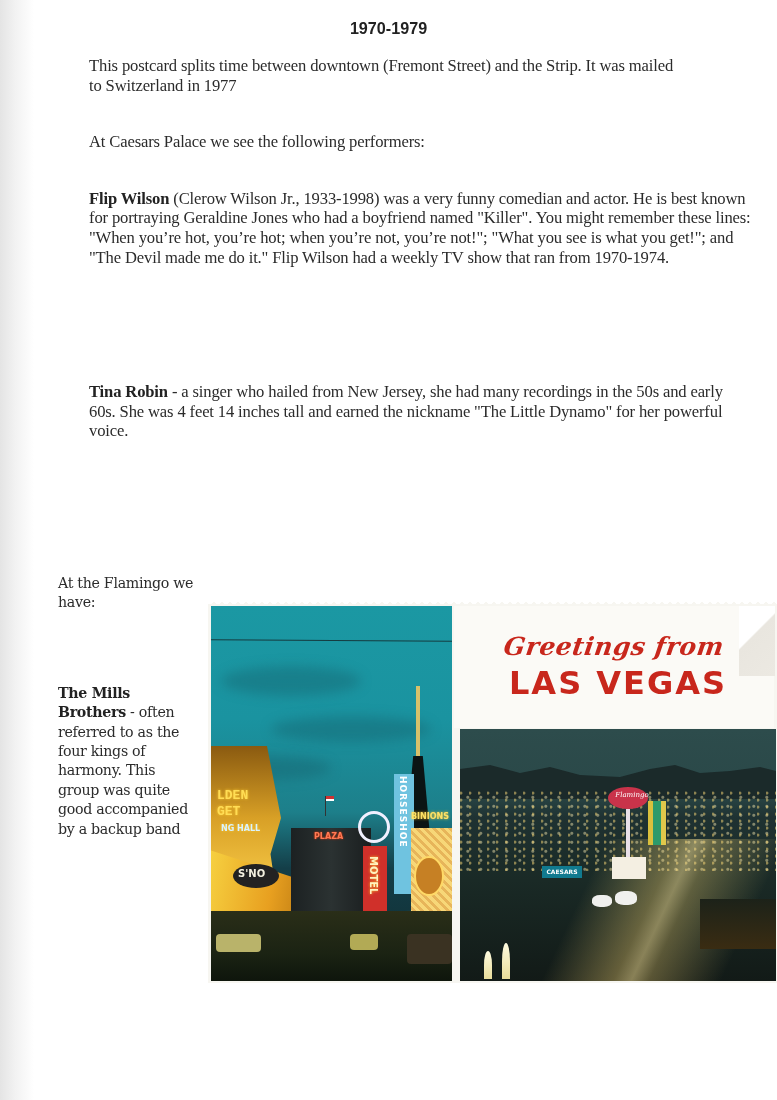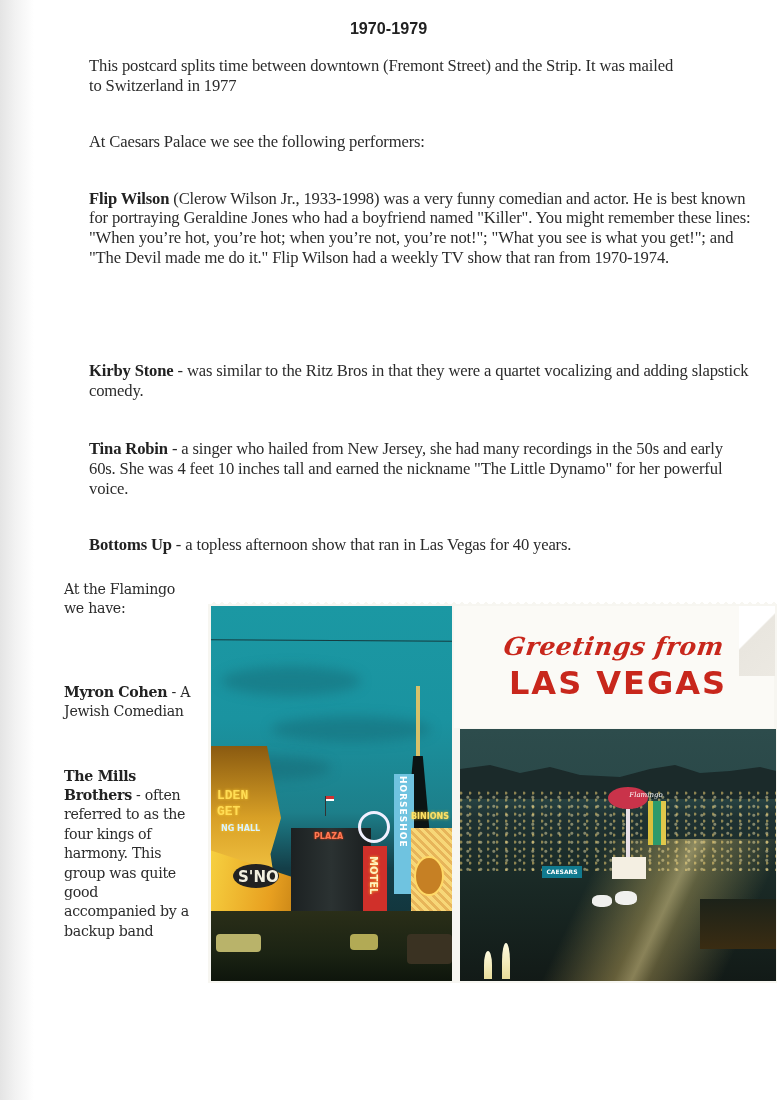--- a/index.html
+++ b/index.html
@@ -24,21 +24,21 @@
     letter-spacing:-0.15px;
   }
   .main-text p { margin:9px; }
   .gap { height:19px; }
   b, .bold { font-weight:bold; color:#222; }
   .side-text {
     position:absolute; left:51px; top:567px; width:155px;
     font-family:"DejaVu Serif", serif; font-size:14.2px; line-height:19.4px; color:#2b2b2b;
     letter-spacing:-0.3px;
   }
-  .side-text p { margin:13px; }
+  .side-text p { margin:7px; }
   .side-gap { height:19px; }
 
   
   .postcard {
     position:absolute; left:208px; top:601px; width:569px; height:383px;
   }
   .pc-edge {
     position:absolute; inset:0;
     background:#f7f6f1;
     -webkit-mask: radial-gradient(circle 4px at 4px 0, transparent 98%, #000) -2px -1px / 8px 100% repeat-x;
@@ -98,21 +98,21 @@
     position:absolute; left:110px; top:110px; width:180px; height:160px;
     background:linear-gradient(to right, transparent 0%, rgba(255,220,120,0.35) 40%, rgba(255,230,150,0.5) 50%, rgba(255,220,120,0.3) 60%, transparent 100%);
     transform:skewX(-25deg);
   }
   .flamingo-sign {
     position:absolute; left:148px; top:58px; width:40px; height:22px; border-radius:50%;
     background:#c9334a;
   }
   .flamingo-sign-text {
     position:absolute; left:150px; top:62px; width:44px; text-align:center;
-    font-family:"DejaVu Serif", serif; font-style:italic; font-size:7px; color:#fff;padding-left:14px;
+    font-family:"DejaVu Serif", serif; font-style:italic; font-size:7px; color:#fff;
   }
   .caesars-sign {
     position:absolute; left:82px; top:137px; width:40px; height:12px; background:#117a8f;
     font-family:"DejaVu Sans", sans-serif; font-size:6px; color:#fff; text-align:center; line-height:12px; font-weight:bold;
   }
   .fountain {
     position:absolute; width:8px; border-radius:50% 50% 0 0; background:linear-gradient(#fffbe0,#e8dc9a);
   }
   .hotel-tower {
     position:absolute; left:188px; top:72px; width:18px; height:44px;
@@ -135,61 +135,52 @@
   <p>At Caesars Palace we see the following performers:</p>
   <div class="gap"></div>
 
   <p style="width:665px;">
     <b>Flip Wilson</b><span> (Clerow Wilson Jr., 1933-1998) was a very funny comedian and actor. He is best known for portraying Geraldine Jones who had a boyfriend named "Killer". You might remember these lines: "When you’re hot, you’re hot; when you’re not, you’re not!"; "What you see is what you get!"; and "The Devil made me do it."  Flip Wilson had a weekly TV show that ran from 1970-1974.</span>
   </p>
   <div class="gap"></div>
   <div class="gap"></div>
   <div class="gap"></div>
   <div class="gap"></div>
-  <p style="width:680px;">
-    <b>Kirby Stone</b><span> - was similar to the Ritz Bros in that they were a quartet vocalizing and adding slapstick comedy.</span>
-  </p>
   <div class="gap" style="height:21px;"></div>
   <p style="width:640px;">
-    <b>Tina Robin</b><span> - a singer who hailed from New Jersey, she had many recordings in the 50s and early 60s. She was 4 feet 10 inches tall and earned the nickname "The Little Dynamo" for her powerful voice.</span>
-  </p>
-  <div class="gap"></div>
-  <p>
-    <b>Bottoms Up</b><span> - a topless afternoon show that ran in Las Vegas for 40 years.</span>
-  </p>
+    <b>Tina Robin</b><span> - a singer who hailed from New Jersey, she had many recordings in the 50s and early 60s. She was 4 feet 14 inches tall and earned the nickname "The Little Dynamo" for her powerful voice.</span>
+  </p>
+  <div class="gap"></div>
 </div>
 
 <div class="side-text">
   <p>At the Flamingo we have:</p>
   <div class="side-gap"></div>
   <div class="side-gap"></div>
-  <p>
-    <b>Myron Cohen</b><span> - A Jewish Comedian</span>
-  </p>
   <div class="side-gap"></div>
   <p>
     <b>The Mills Brothers</b><span> - often referred to as the four kings of harmony. This group was quite good accompanied by a backup band</span>
   </p>
 </div>
 
 <div class="postcard">
   <div class="pc-edge"></div>
 
   <div class="photo-left">
     <div class="wire"></div>
     <div class="cloud" style="left:10px;top:60px;width:140px;height:30px;"></div>
     <div class="cloud" style="left:60px;top:110px;width:160px;height:26px;"></div>
     <div class="cloud" style="left:0px;top:150px;width:120px;height:24px;"></div>
 
     <div class="bldg" style="left:0;top:140px;width:70px;height:180px;background:linear-gradient(#8a5a10,#d8a026 40%,#f0c040 70%,#ffde70);clip-path:polygon(0 0,80% 0,100% 40%,85% 60%,100% 100%,0 100%);"></div>
     <div class="sign-text" style="left:6px;top:182px;font-size:13px;color:#ffdd55;width:60px;line-height:16px;font-family:Liberation Mono, monospace;">LDEN GET</div>
     <div class="sign-text" style="left:10px;top:218px;font-size:8px;color:#d9f3ff;">NG HALL</div>
     <div class="bldg" style="left:0;top:260px;width:95px;height:60px;background:linear-gradient(100deg,#f6d040,#e8a020 60%,#b97812);transform:skewY(18deg);"></div>
     <div class="bldg" style="left:22px;top:258px;width:46px;height:24px;border-radius:50%;background:#222;"></div>
-    <div class="sign-text" style="left:27px;top:262px;font-size:15px;color:#f3f0e0;text-shadow:none;">S'NO</div>
+    <div class="sign-text" style="left:27px;top:262px;font-size:10px;color:#f3f0e0;text-shadow:none;">S'NO</div>
 
     <div class="bldg" style="left:80px;top:222px;width:80px;height:110px;background:linear-gradient(to right,#1c2122,#2b3232 50%,#1a1e1f);"></div>
     <div class="sign-text" style="left:103px;top:226px;font-size:8px;color:#ff7a55;text-shadow:0 0 2px #ff3300;">PLAZA</div>
     <div class="bldg" style="left:114px;top:190px;width:1px;height:20px;background:#333;"></div>
     <div class="bldg" style="left:115px;top:190px;width:8px;height:5px;background:linear-gradient(#c33 50%,#fff 50%);"></div>
 
     <div class="bldg" style="left:205px;top:80px;width:4px;height:70px;background:#d7c16b;"></div>
     <div class="bldg" style="left:195px;top:150px;width:24px;height:80px;background:#0b1414;clip-path:polygon(30% 0,70% 0,100% 100%,0 100%);"></div>
     <div class="bldg" style="left:183px;top:168px;width:20px;height:120px;background:#6fc3e0;"></div>
     <div class="sign-text" style="left:187px;top:170px;font-size:9px;color:#ffffff;writing-mode:vertical-rl;text-shadow:none;letter-spacing:1px;">HORSESHOE</div>

